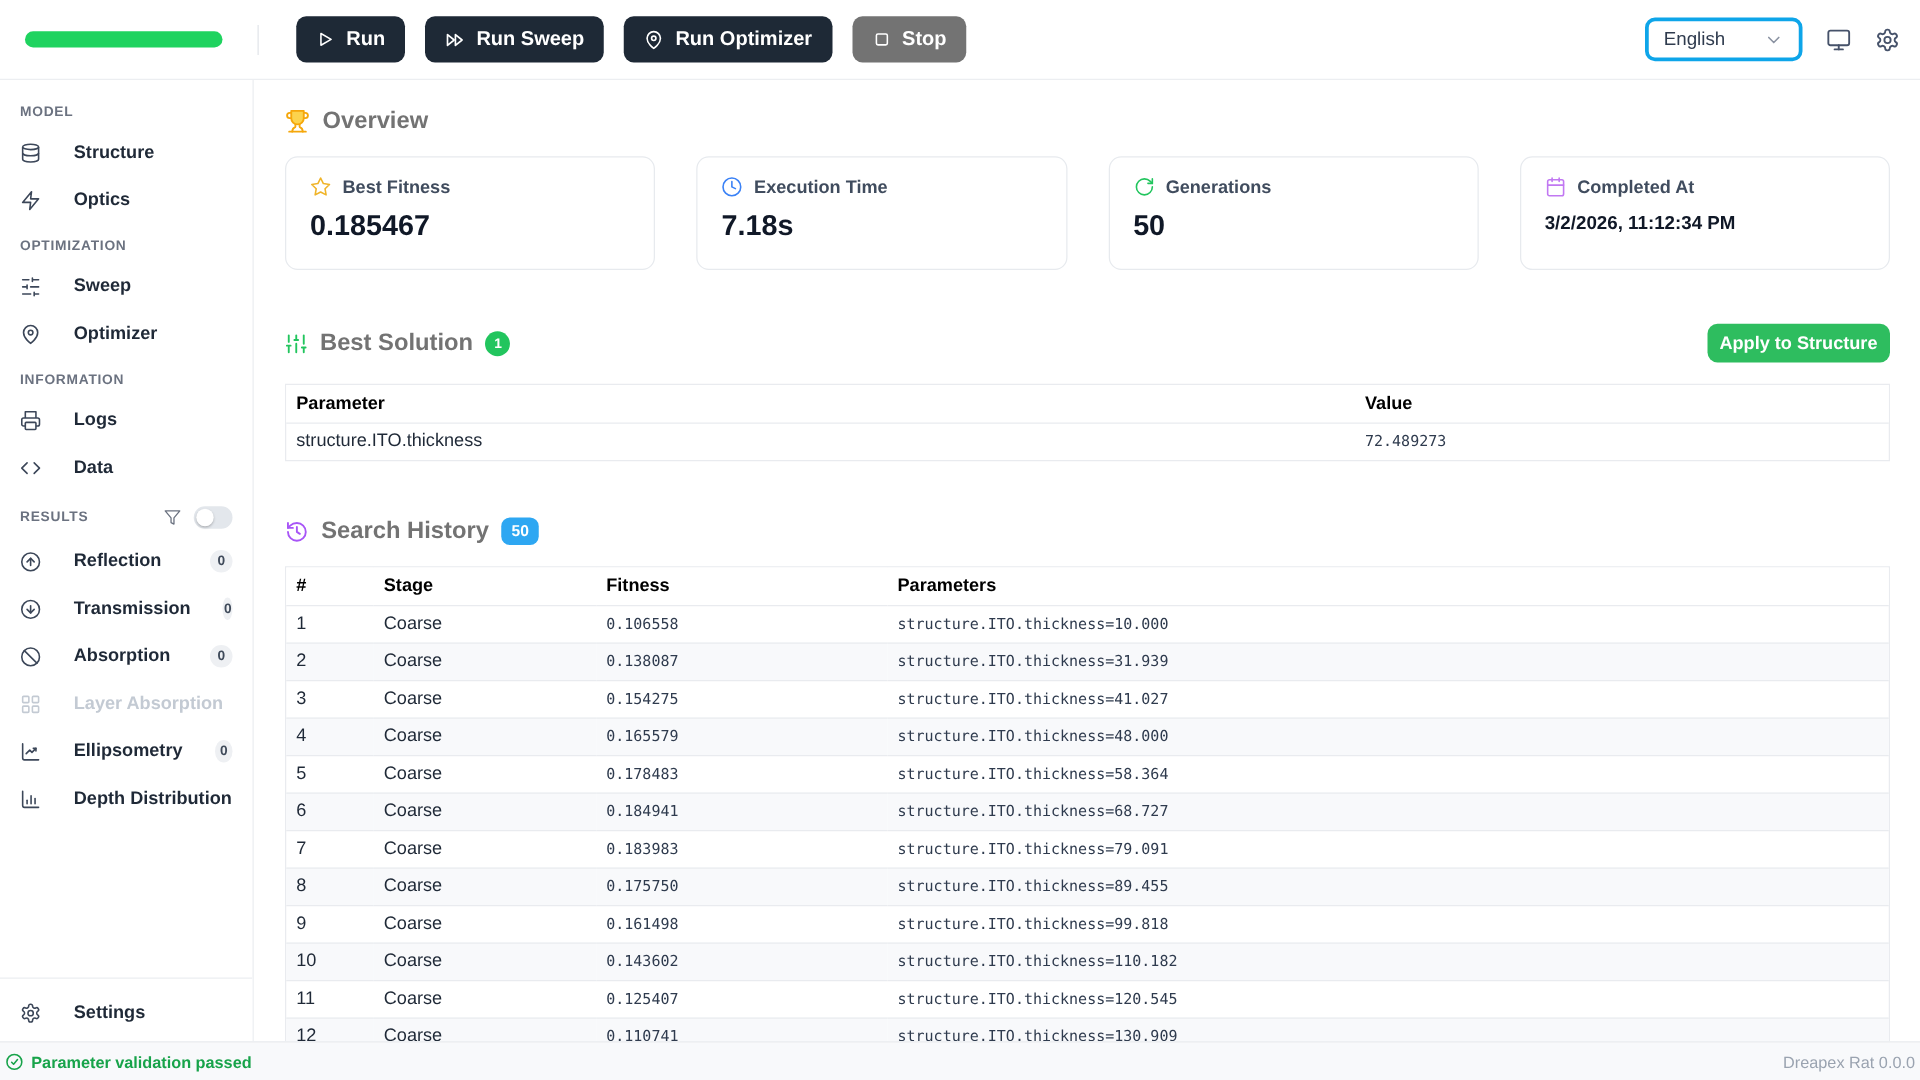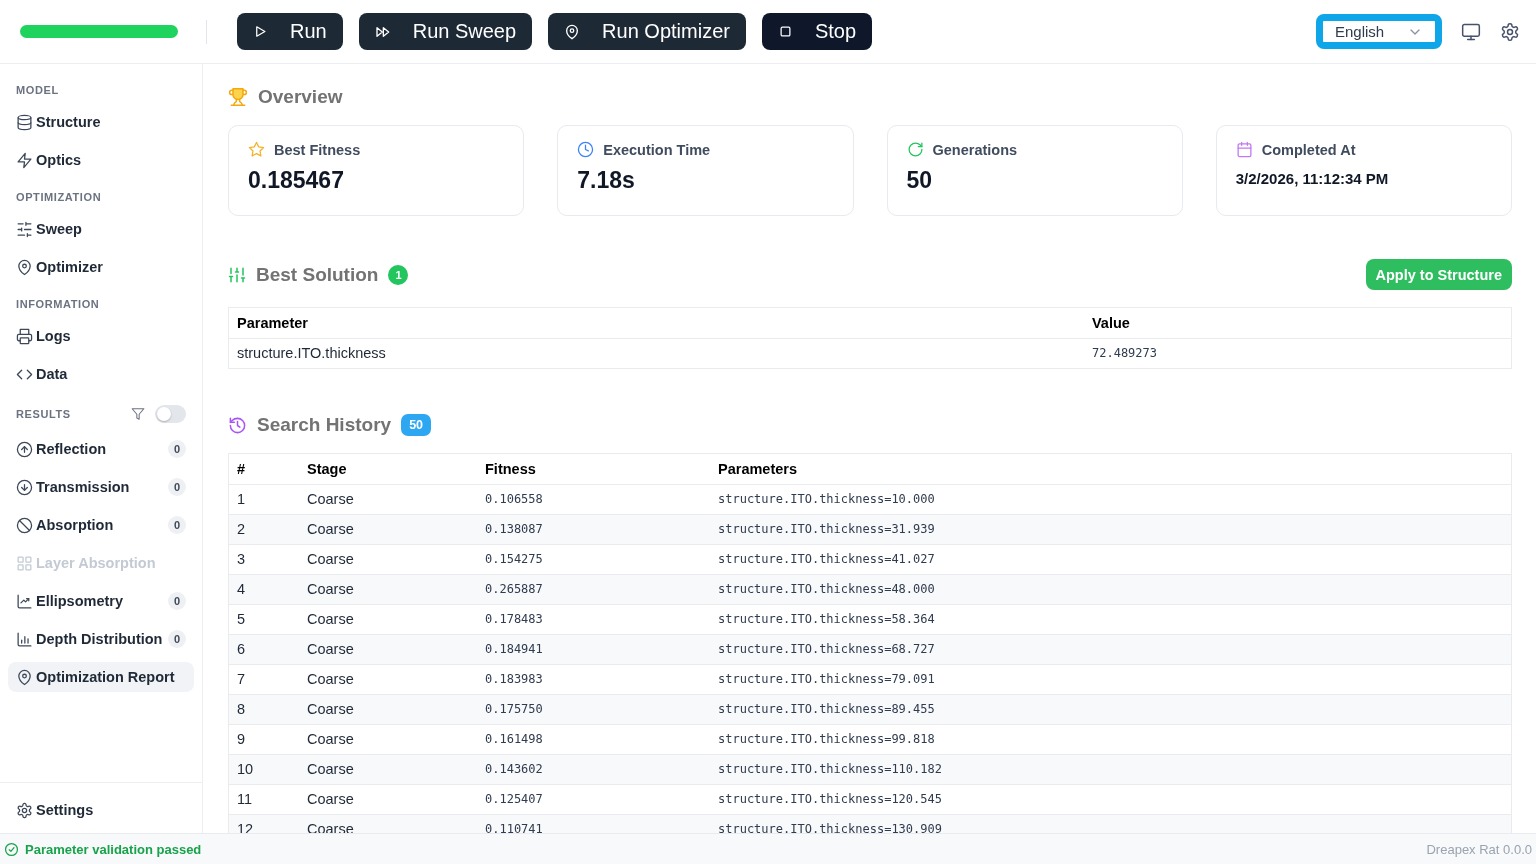--- a/index.html
+++ b/index.html
@@ -13,43 +13,43 @@
   .icon { display:inline-flex; align-items:center; justify-content:center; flex:none; }
 
   
   .topbar {
     position:absolute; top:0; left:0; right:0; height:64px;
     background:#fff; border-bottom:1px solid #eceef1;
     display:flex; align-items:center; padding:0 16px; z-index:5;
   }
   .progress-pill { width:158px; height:13px; border-radius:7px; background:#1fd35f; margin-left:4px; }
   .topbar-divider { width:1px; height:24px; background:#e2e5ea; margin:0 14px 0 28px; }
-  .btn { border:none; cursor:pointer; display:flex; align-items:center; gap:22px;
+  .btn { border:none; cursor:pointer; display:flex; align-items:center; gap:9px;
          border-radius:8px; height:37px; padding:0 16px; font-family:inherit;
-         font-size:20px; font-weight:400; color:#fff; margin-left:16px; }
+         font-size:16px; font-weight:700; color:#fff; margin-left:16px; }
   .btn-dark { background:#1e2936; }
-  .btn-stop { background:#0f172a; margin-left:16px; }
+  .btn-stop { background:#737373; margin-left:16px; }
   .topbar-right { margin-left:auto; display:flex; align-items:center; gap:19px; }
   .lang-select {
-    border:7px solid #0ea5e9; border-radius:8px; height:35px; width:126px;
+    border:3px solid #0ea5e9; border-radius:8px; height:35px; width:126px;
     padding:0 12px; display:flex; justify-content:space-between; align-items:center;
     color:#2f3b4e; font-size:15px; cursor:pointer; background:#fff;margin-left:32px;
   }
 
   
   .sidebar {
     position:absolute; top:64px; left:0; bottom:31px; width:203px;
     background:#fff; border-right:1px solid #eceef1; padding-top:4px; overflow:hidden;
   }
   .side-header {
     font-size:11px; font-weight:700; letter-spacing:.6px; color:#6b7280;
     padding:0 16px; margin:16px 0 11px; display:flex; align-items:center;
   }
   .side-item {
-    height:30px; display:flex; align-items:center; gap:3px;
+    height:30px; display:flex; align-items:center; gap:26px;
     padding:0 16px; margin-bottom:8px; font-size:14.5px; font-weight:600;
     color:#1f2937; cursor:pointer; white-space:nowrap;
   }
   .side-item .icon svg { stroke:#3c4759; }
   .side-item.selected { background:#f1f3f6; border-radius:8px; margin-left:8px; margin-right:8px; padding:0 8px; }
   .side-item.disabled { color:#c3cad3; cursor:default; }
   .side-item.disabled .icon svg { stroke:#c3cad3; }
   .count-badge {
     margin-left:auto; width:18px; height:18px; border-radius:50%;
     background:#eef0f3; color:#3f4a5a; font-size:11px; font-weight:700;
@@ -316,29 +316,20 @@
           <path d="M3 3v16a2 2 0 0 0 2 2h16"></path>
           <path d="M8 17v-4"></path>
           <path d="M12.5 17V8"></path>
           <path d="M17 17v-6"></path>
         </svg>
     </span>
     <span>Depth Distribution</span>
     <span class="count-badge">0</span>
   </div>
 
-  <div class="side-item selected">
-    <span class="icon">
-      <svg width="17" height="17" viewBox="0 0 24 24" fill="none" stroke-width="1.8" stroke="#3c4759">
-          <path d="M12 22s8-5.3 8-12a8 8 0 1 0-16 0c0 6.7 8 12 8 12Z"></path>
-          <circle cx="12" cy="10" r="2.6"></circle>
-        </svg>
-    </span>
-    <span>Optimization Report</span>
-  </div>
 
   <div class="sidebar-bottom">
     <div class="side-item" style="margin-bottom:4px;">
       <span class="icon">
         <svg width="17" height="17" viewBox="0 0 24 24" fill="none" stroke-width="1.8" stroke="#3c4759" stroke-linecap="round" stroke-linejoin="round">
             <path d="M12.22 2h-.44a2 2 0 0 0-2 2v.18a2 2 0 0 1-1 1.73l-.43.25a2 2 0 0 1-2 0l-.15-.08a2 2 0 0 0-2.73.73l-.22.38a2 2 0 0 0 .73 2.73l.15.1a2 2 0 0 1 1 1.72v.51a2 2 0 0 1-1 1.74l-.15.09a2 2 0 0 0-.73 2.73l.22.38a2 2 0 0 0 2.73.73l.15-.08a2 2 0 0 1 2 0l.43.25a2 2 0 0 1 1 1.73V20a2 2 0 0 0 2 2h.44a2 2 0 0 0 2-2v-.18a2 2 0 0 1 1-1.73l.43-.25a2 2 0 0 1 2 0l.15.08a2 2 0 0 0 2.73-.73l.22-.39a2 2 0 0 0-.73-2.73l-.15-.08a2 2 0 0 1-1-1.74v-.5a2 2 0 0 1 1-1.74l.15-.09a2 2 0 0 0 .73-2.73l-.22-.38a2 2 0 0 0-2.73-.73l-.15.08a2 2 0 0 1-2 0l-.43-.25a2 2 0 0 1-1-1.73V4a2 2 0 0 0-2-2z"></path>
             <circle cx="12" cy="12" r="3"></circle>
           </svg>
       </span>
       <span>Settings</span>
@@ -494,21 +485,21 @@
     </tr>
           <tr>
       <td>3</td>
       <td>Coarse</td>
       <td class="mono">0.154275</td>
       <td class="mono">structure.ITO.thickness=41.027</td>
     </tr>
           <tr>
       <td>4</td>
       <td>Coarse</td>
-      <td class="mono">0.265887</td>
+      <td class="mono">0.165579</td>
       <td class="mono">structure.ITO.thickness=48.000</td>
     </tr>
           <tr>
       <td>5</td>
       <td>Coarse</td>
       <td class="mono">0.178483</td>
       <td class="mono">structure.ITO.thickness=58.364</td>
     </tr>
           <tr>
       <td>6</td>

